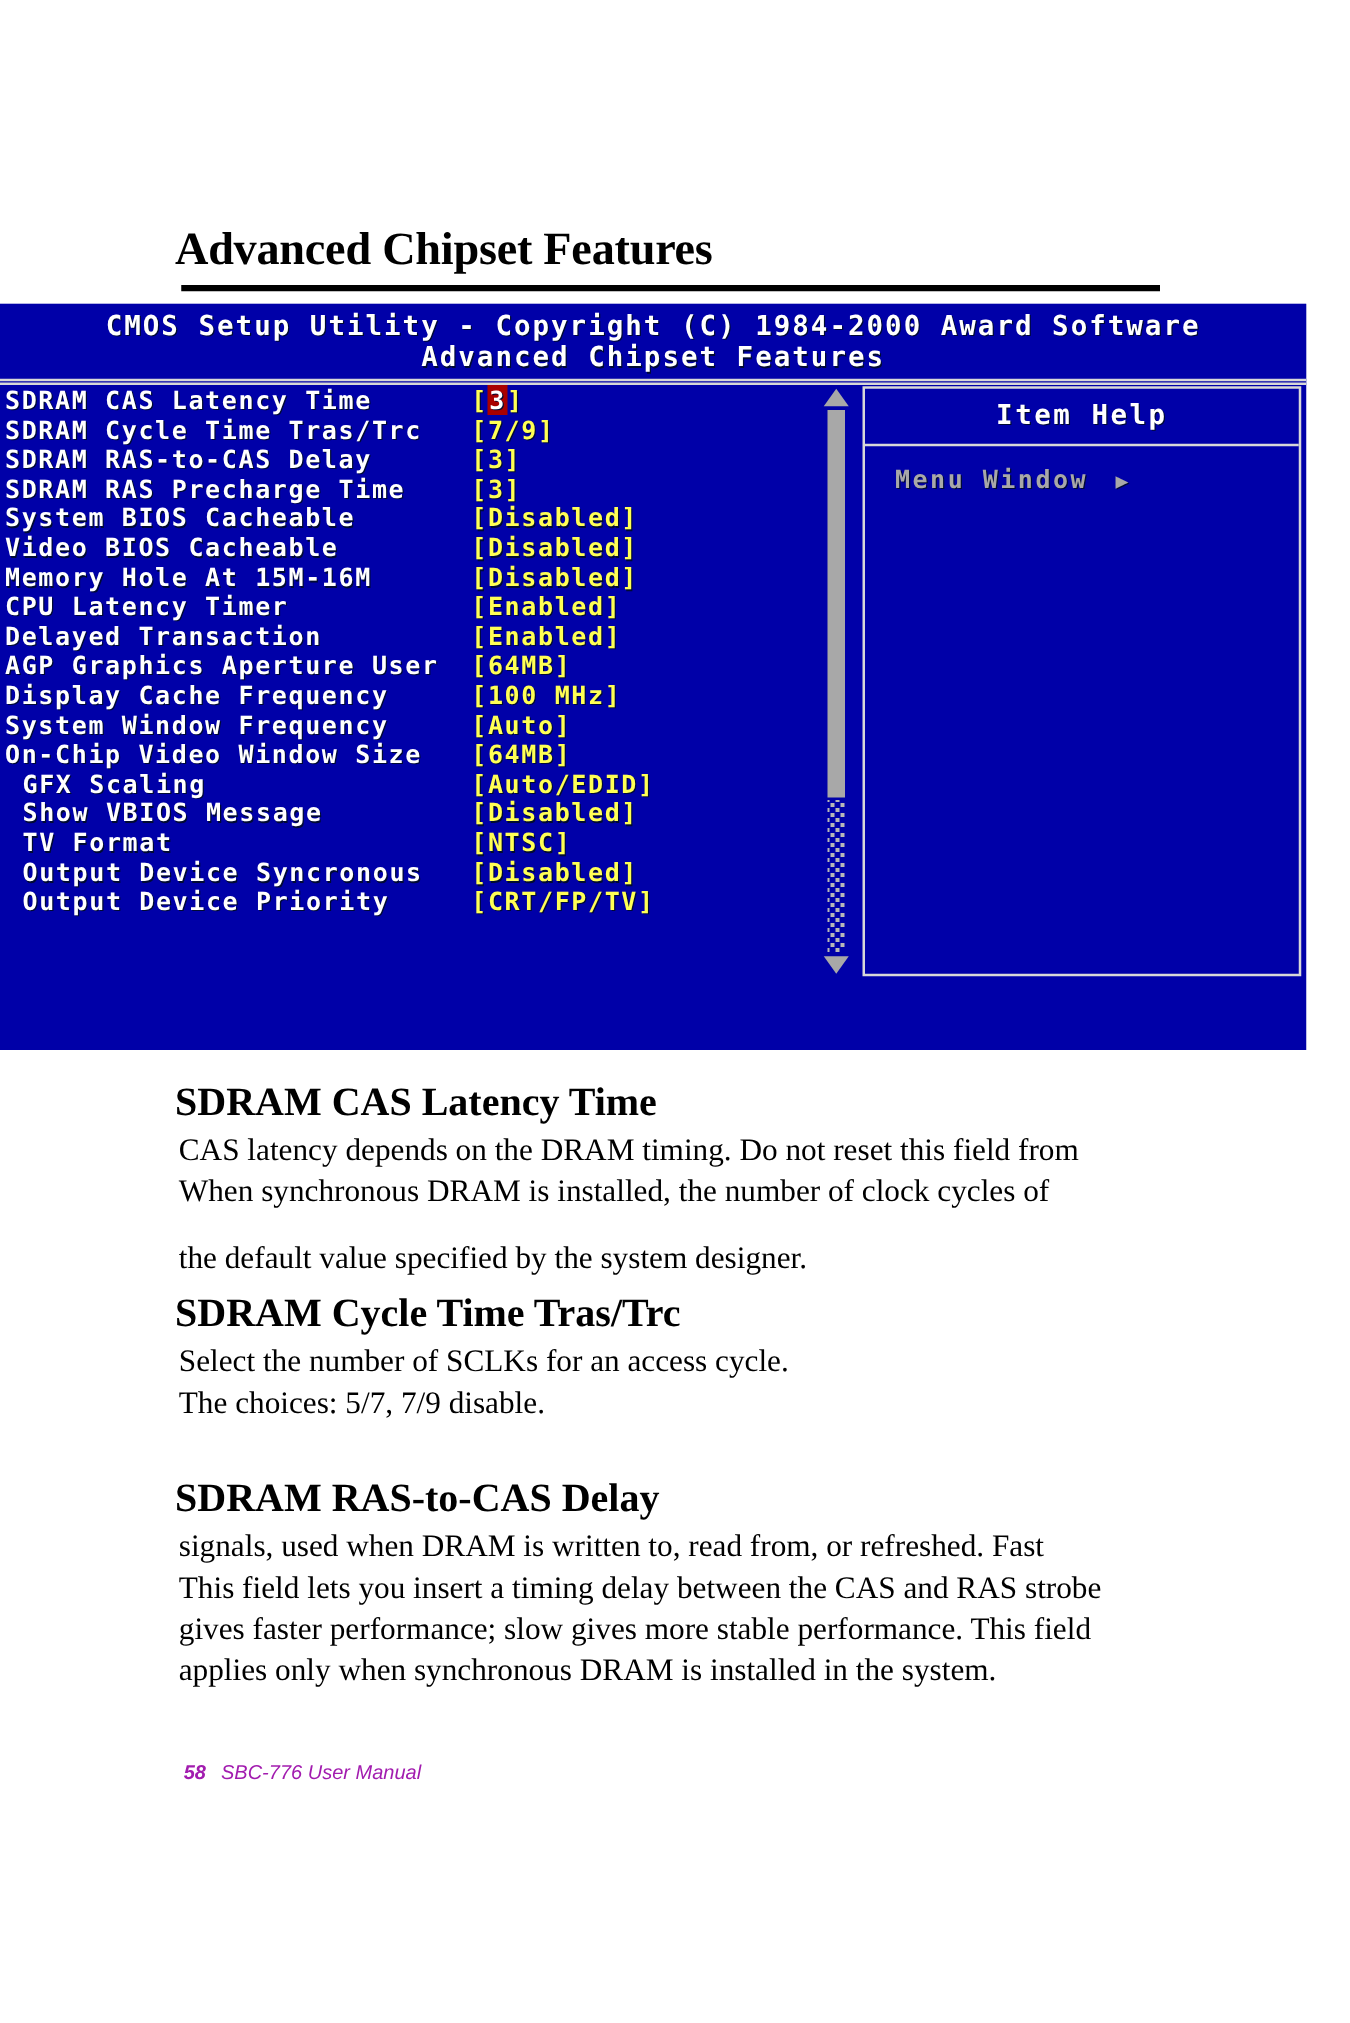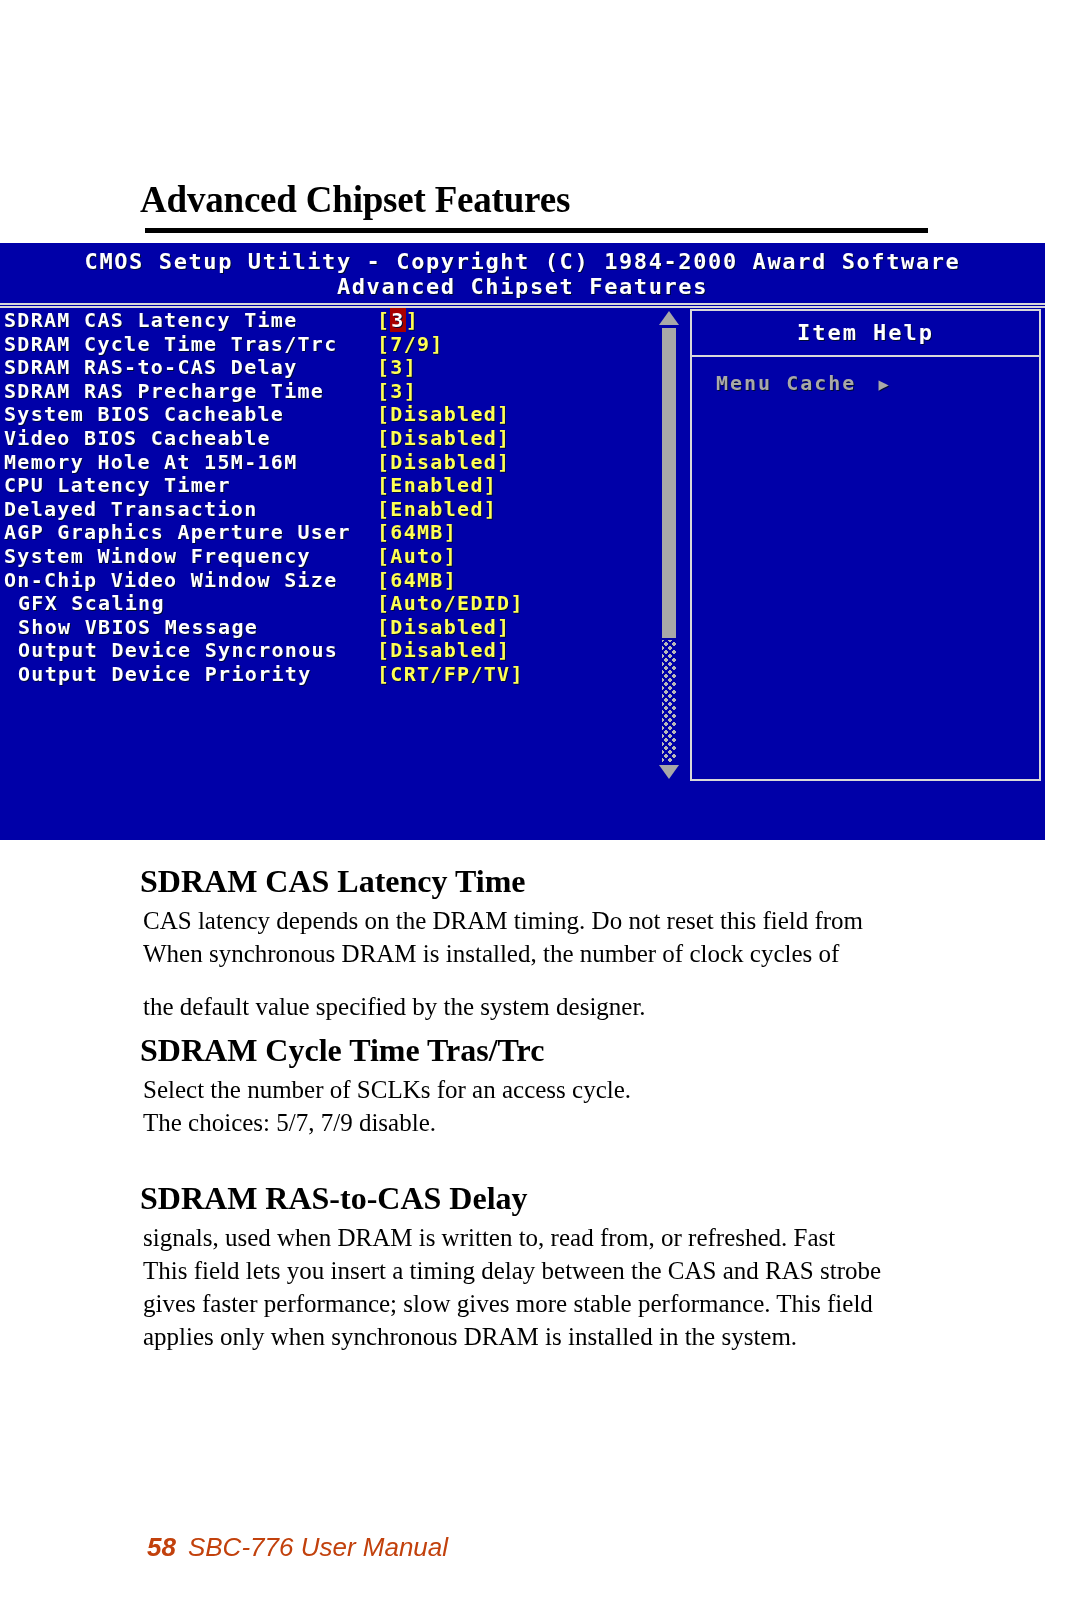--- a/index.html
+++ b/index.html
@@ -239,25 +239,25 @@
   }
   .para .ln { display: block; white-space: nowrap; }
   .gap-s { height: 8px; }
   .gap-m { height: 20px; }
   .gap-l { height: 40px; }
 
   
   .footer {
     position: absolute;
     left: 147px;
-    top: 1532px;
+    top: 1410px;
     font-family: "Liberation Sans", "DejaVu Sans", sans-serif;
     font-style: italic;
-    font-size: 26px;
-    color: #c2410c;
+    font-size: 16px;
+    color: #a21caf;
     white-space: nowrap;
   }
   .footer .pg { font-weight: bold; font-style: italic; }
   .footer .fttl { font-style: italic; margin-left: 12px; }
 </style>
 </head>
 <body>
 
 <div class="page-title-wrap">
   <h1 class="page-title">Advanced Chipset Features</h1>
@@ -310,34 +310,42 @@
         </div>
         <div class="srow">
           <span class="label">Delayed Transaction</span>
           <span class="value">[Enabled]</span>
         </div>
         <div class="srow">
           <span class="label">AGP Graphics Aperture User</span>
           <span class="value">[64MB]</span>
         </div>
         <div class="srow">
+          <span class="label">Display Cache Frequency</span>
+          <span class="value">[100 MHz]</span>
+        </div>
+        <div class="srow">
           <span class="label">System Window Frequency</span>
           <span class="value">[Auto]</span>
         </div>
         <div class="srow">
           <span class="label">On-Chip Video Window Size</span>
           <span class="value">[64MB]</span>
         </div>
         <div class="srow">
           <span class="label indent">GFX Scaling</span>
           <span class="value">[Auto/EDID]</span>
         </div>
         <div class="srow">
           <span class="label indent">Show VBIOS Message</span>
           <span class="value">[Disabled]</span>
+        </div>
+        <div class="srow">
+          <span class="label indent">TV Format</span>
+          <span class="value">[NTSC]</span>
         </div>
         <div class="srow">
           <span class="label indent">Output Device Syncronous</span>
           <span class="value">[Disabled]</span>
         </div>
         <div class="srow">
           <span class="label indent">Output Device Priority</span>
           <span class="value">[CRT/FP/TV]</span>
         </div>
       </div>
@@ -346,21 +354,21 @@
       <div class="sb-arrow up"></div>
       <div class="sb-thumb"></div>
       <div class="sb-track"></div>
       <div class="sb-arrow down"></div>
     </div>
 
     <div class="help-panel">
       <div class="help-title">Item Help</div>
       <div class="help-content">
         <div class="menu-level">
-          <span>Menu Cache</span><span class="arrow">▶</span>
+          <span>Menu Window</span><span class="arrow">▶</span>
         </div>
       </div>
     </div>
 
   </div>
 
 </div>
 
 <div class="doc" id="doc-sections">
     <div class="sec-h">SDRAM CAS Latency Time</div>

